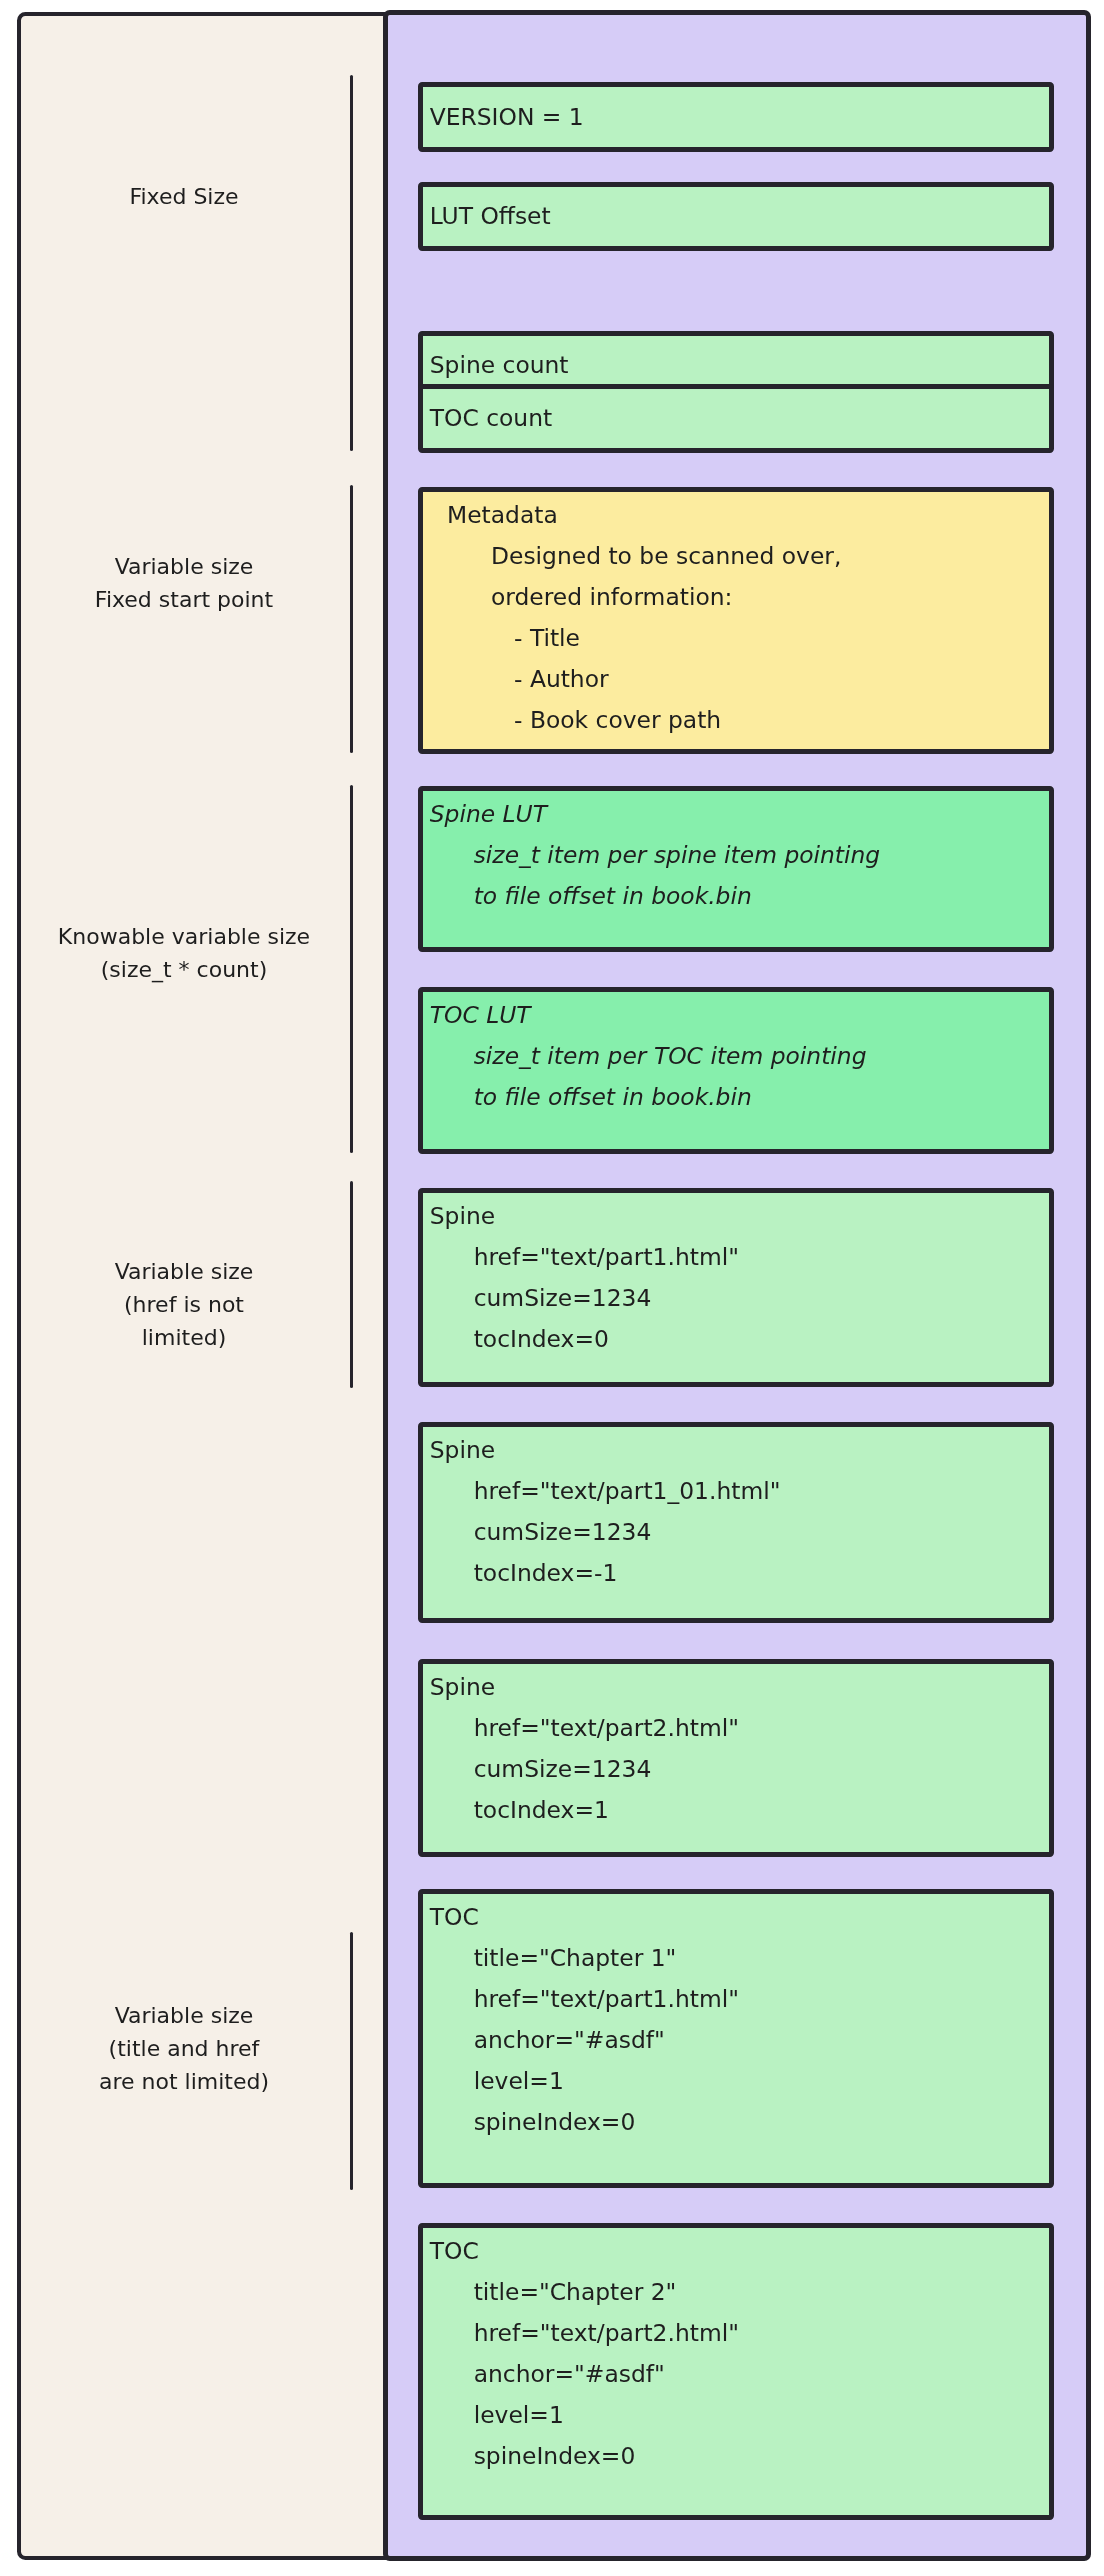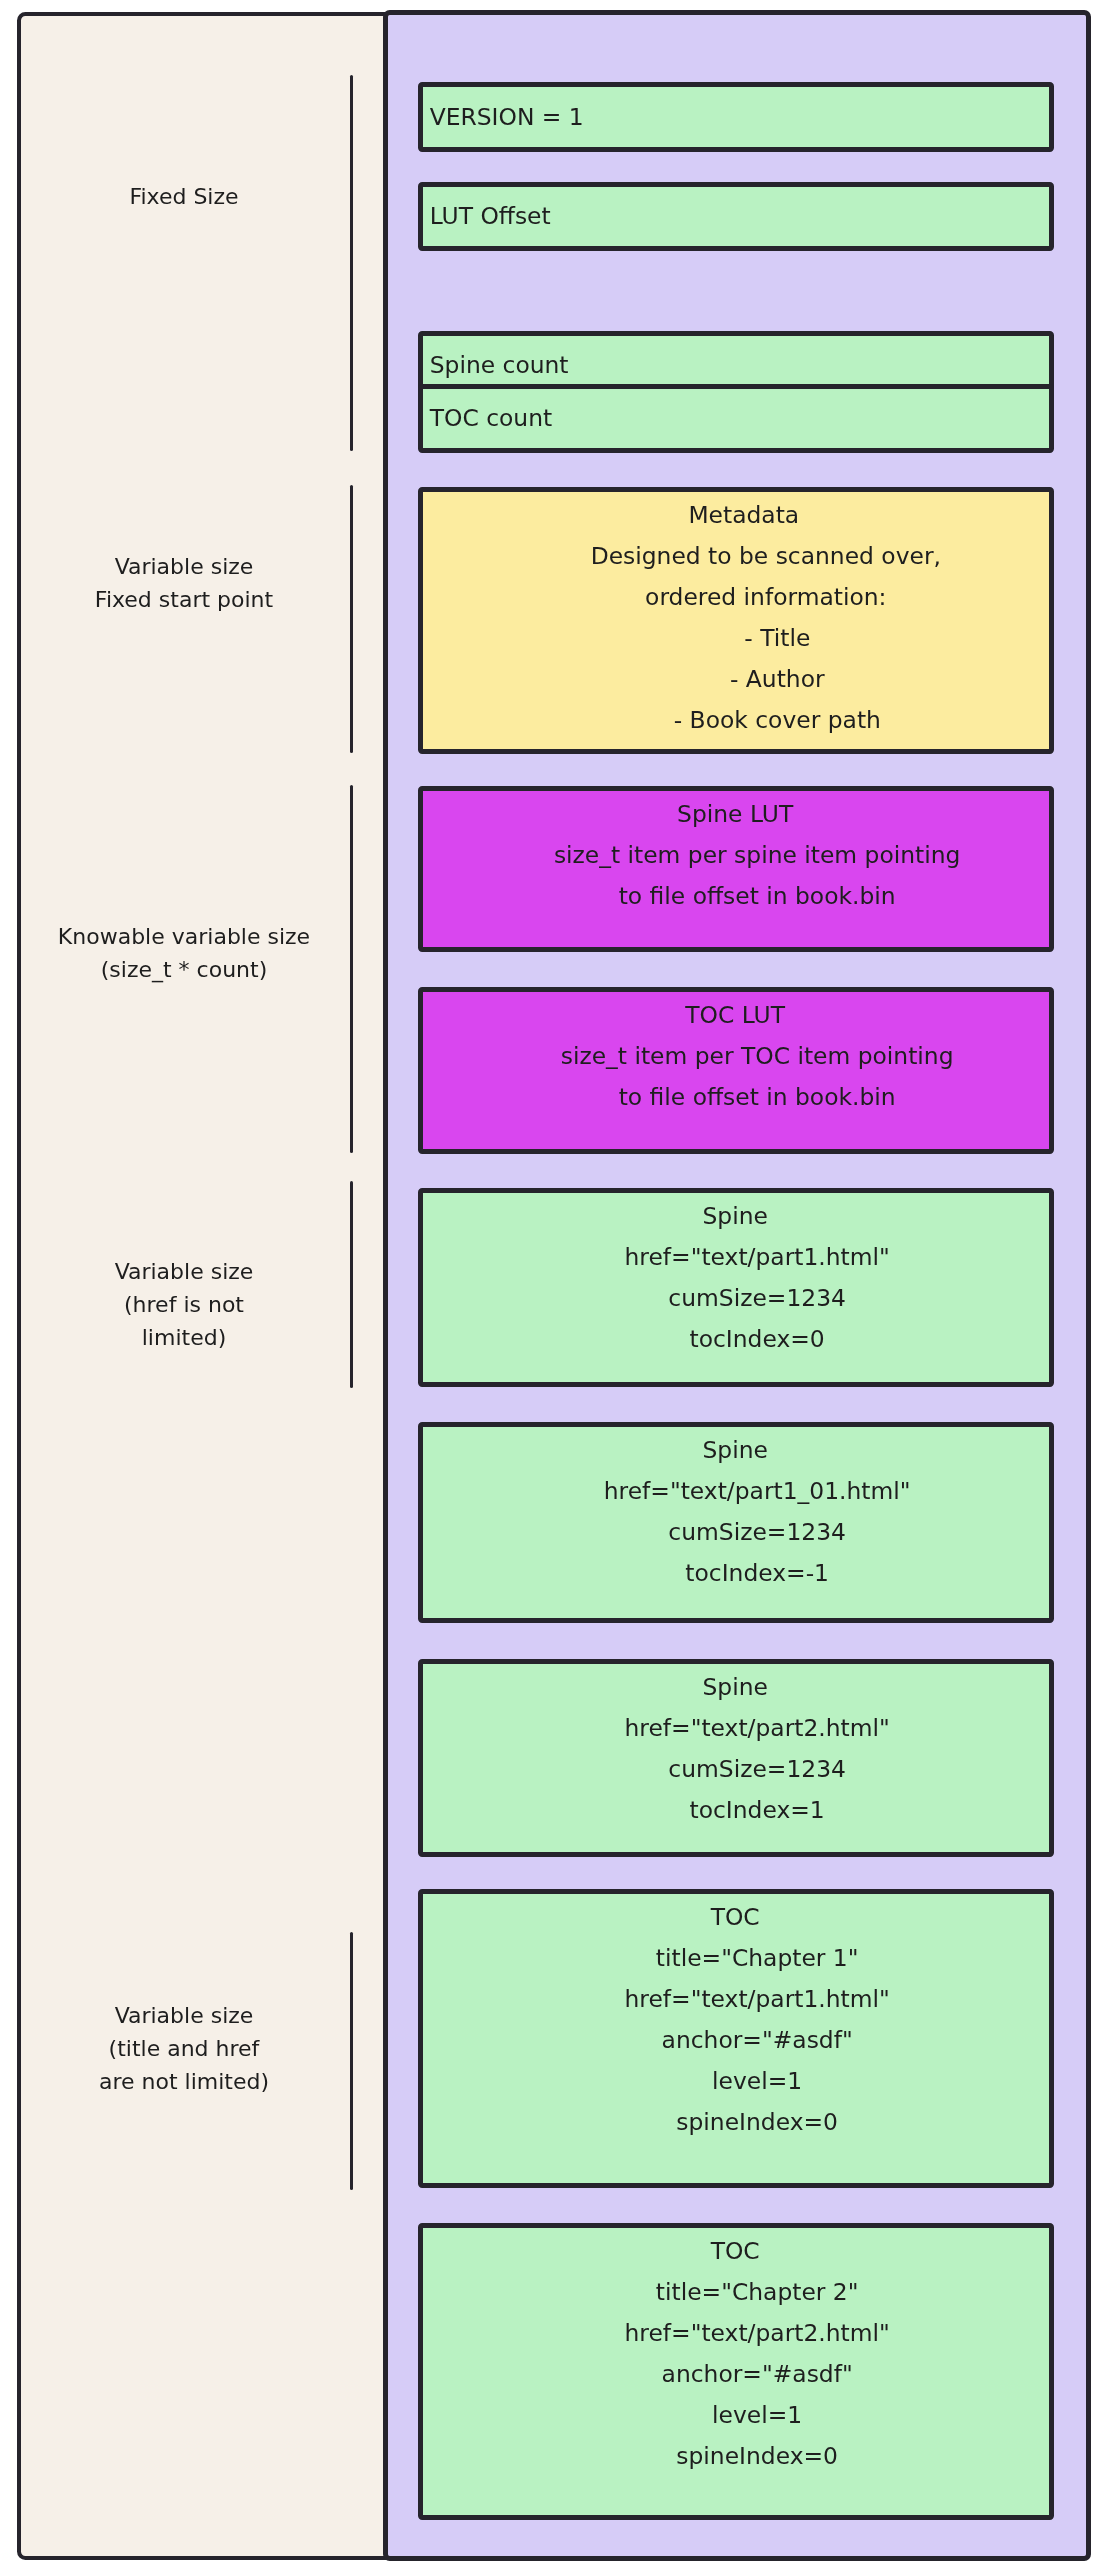--- a/index.html
+++ b/index.html
@@ -40,25 +40,25 @@
   .block{
     position:absolute;
     left:418px;width:636px;
     box-sizing:border-box;
     border:5px solid #26242c;
     border-radius:4.2px;
     font-size:23.4px;
     padding:3.3px 8.4px 0 6.7px;
   }
   .block.single{display:flex;align-items:center;padding-top:0;}
-  .block .ln{line-height:41px;white-space:pre;text-align:center;}
+  .block .ln{line-height:41px;white-space:pre;}
   .block .ind1{padding-left:44px;}
   .block .ind2{padding-left:67px;}
   .green{background:#b9f2c2;}
-  .blue{background:#d946ef;}
+  .blue{background:#86efac;font-style:italic;}
   .yellow{background:#fcec9f;}
   .b0{top:82px;height:70px;}
   .b1{top:182px;height:69px;}
   .b2{top:283px;height:69px;margin-top:48px;}
   .b3{top:384px;height:69px;}
   .b4{top:487px;height:267px;padding-left:24px;}
   .b5{top:786px;height:166px;}
   .b6{top:987px;height:167px;}
   .b7{top:1188px;height:199px;}
   .b8{top:1422px;height:201px;}

